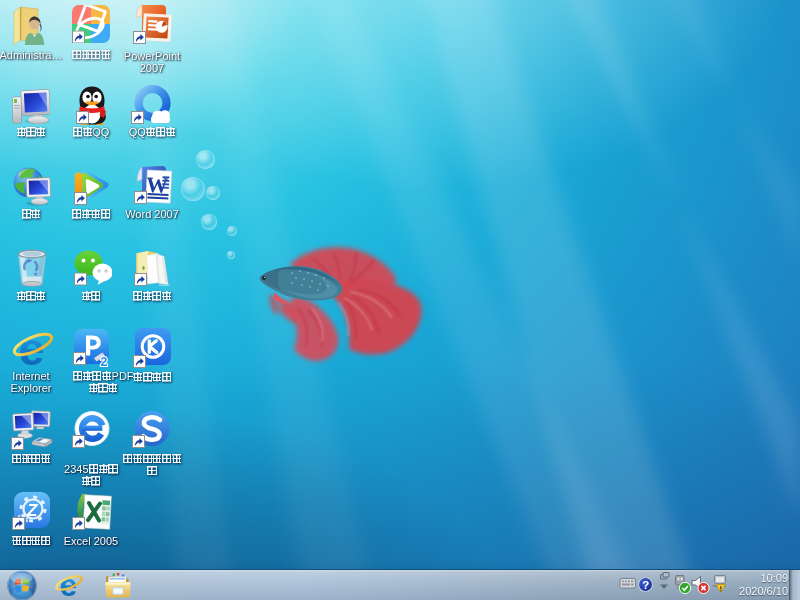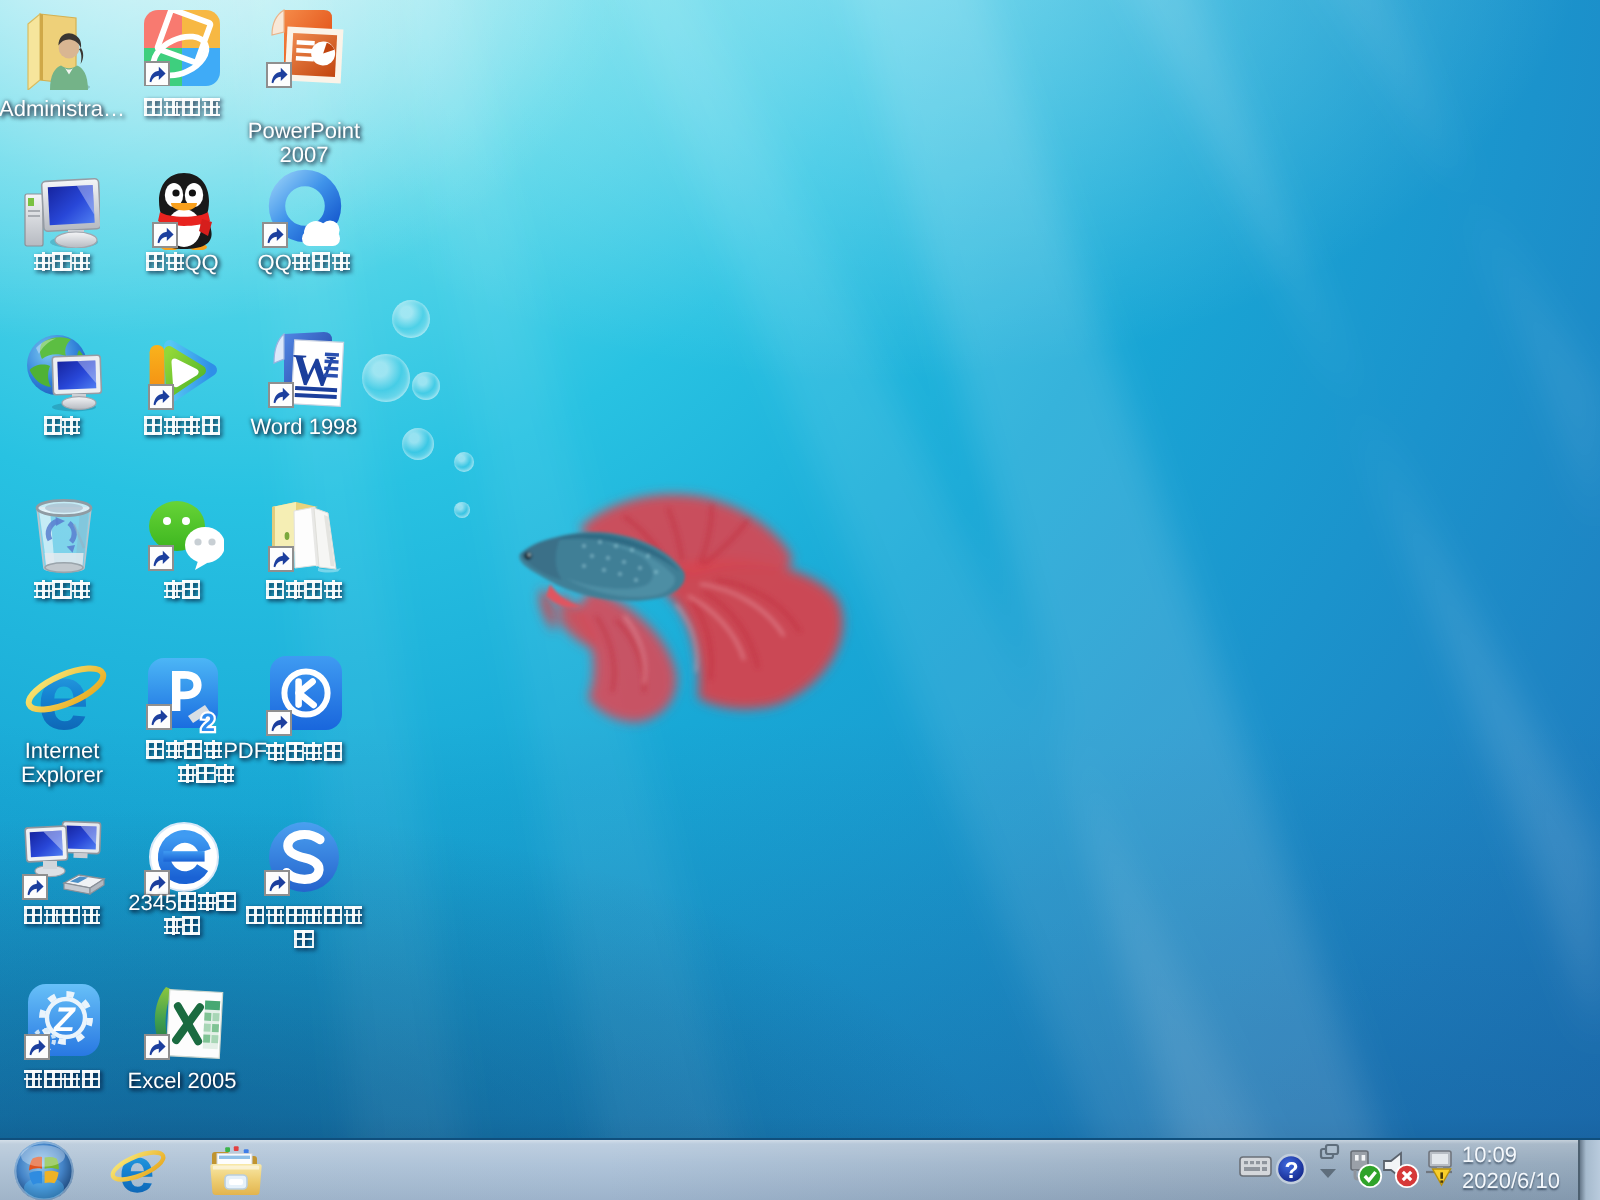--- a/index.html
+++ b/index.html
@@ -30,21 +30,21 @@
   linear-gradient(rgba(255,255,255,.96),rgba(255,255,255,.96)) .8px 8.4px/8px 1.4px,
   linear-gradient(rgba(255,255,255,.95),rgba(255,255,255,.95)) 4px 0/1.5px 9.5px,
   linear-gradient(rgba(255,255,255,.85),rgba(255,255,255,.85)) 1.2px 2px/1.4px 7px,
   linear-gradient(rgba(255,255,255,.85),rgba(255,255,255,.85)) 6.9px 2px/1.4px 7px;
  background-repeat:no-repeat}
 .icn{position:absolute}
 #taskbar{position:absolute;left:0;top:569px;width:800px;height:31px;
  background:linear-gradient(180deg,rgba(255,255,255,.50) 0,rgba(255,255,255,.26) 2px,rgba(255,255,255,.10) 40%,rgba(10,20,50,.06) 100%),
  linear-gradient(90deg,#a9bed2 0,#a6bdd5 38%,#96acc2 70%,#8aa0b5 100%);
  border-top:1px solid #0f4f7d;box-sizing:border-box}
-#clock{position:absolute;left:731px;top:571.5px;width:57px;text-align:left;color:#f4f8fc;font-size:11px;line-height:13.5px;text-shadow:0 1px 1px rgba(10,25,45,.55)}
+#clock{position:absolute;left:731px;top:571.5px;width:57px;text-align:right;color:#f4f8fc;font-size:11px;line-height:13.5px;text-shadow:0 1px 1px rgba(10,25,45,.55)}
 #showdesk{position:absolute;left:789px;top:570px;width:11px;height:30px;
  background:linear-gradient(90deg,#66788a 0,#a6bacd 30%,#b9cbdd 100%);border-left:1px solid #4d6070;box-sizing:border-box}
 </style></head>
 <body>
 <div id="wall"></div>
 <svg id="beams" style="position:absolute;left:0;top:0" width="800" height="600" viewBox="0 0 800 600">
  <g filter="url(#bblur)">
   <polygon points="415,-40 480,-40 700,600 595,600" fill="#fff" opacity="0.13"></polygon>
   <polygon points="545,-40 585,-40 800,520 800,425" fill="#fff" opacity="0.12"></polygon>
       <polygon points="640,-40 680,-40 800,265 800,195" fill="#fff" opacity="0.08"></polygon>
@@ -472,35 +472,35 @@
         <rect x="34.1" y="20.5" width="3.4" height="4" fill="#7fc394"></rect>
    <rect x="30" y="26" width="3.4" height="4" fill="#7fc394"></rect>
         <rect x="34.1" y="26" width="3.4" height="4" fill="#a8d6b6"></rect>
   </g>
  </g>
  <use href="#sca" x="0" y="26" width="13" height="13"></use>
 </svg>
 
 <div class="lb" style="left:-14px;top:48.5px">Administra…</div>
 <div class="lb" style="left:46px;top:48.5px"><span class="zh"></span><span class="zh v2"></span><span class="zh"></span><span class="zh v2"></span></div>
-<div class="lb" style="left:107px;top:60px">PowerPoint<br>2007</div>
+<div class="lb" style="left:107px;top:50px">PowerPoint<br>2007</div>
 <div class="lb" style="left:-14px;top:126px"><span class="zh v2"></span><span class="zh"></span><span class="zh v2"></span></div>
 <div class="lb" style="left:46px;top:126px"><span class="zh"></span><span class="zh v2"></span>QQ</div>
 <div class="lb" style="left:107px;top:126px">QQ<span class="zh v2"></span><span class="zh"></span><span class="zh v2"></span></div>
 <div class="lb" style="left:-14px;top:208px"><span class="zh"></span><span class="zh v2"></span></div>
 <div class="lb" style="left:46px;top:208px"><span class="zh"></span><span class="zh v2"></span><span class="zh v2"></span><span class="zh"></span></div>
-<div class="lb" style="left:107px;top:208px">Word 1998</div>
+<div class="lb" style="left:107px;top:208px">Word 2007</div>
 <div class="lb" style="left:-14px;top:290px"><span class="zh v2"></span><span class="zh"></span><span class="zh v2"></span></div>
 <div class="lb" style="left:46px;top:290px"><span class="zh v2"></span><span class="zh"></span></div>
 <div class="lb" style="left:107px;top:290px"><span class="zh"></span><span class="zh v2"></span><span class="zh"></span><span class="zh v2"></span></div>
 <div class="lb" style="left:-14px;top:370px">Internet<br>Explorer</div>
 <div class="lb" style="left:58px;top:370px"><span class="zh"></span><span class="zh v2"></span><span class="zh"></span><span class="zh v2"></span>PDF<br><span class="zh v2"></span><span class="zh"></span><span class="zh v2"></span></div>
 <div class="lb" style="left:107px;top:371px"><span class="zh v2"></span><span class="zh"></span><span class="zh v2"></span><span class="zh"></span></div>
 <div class="lb" style="left:-14px;top:452.5px"><span class="zh"></span><span class="zh v2"></span><span class="zh"></span><span class="zh v2"></span></div>
-<div class="lb" style="left:46px;top:446px">2345<span class="zh"></span><span class="zh v2"></span><span class="zh"></span><br><span class="zh v2"></span><span class="zh"></span></div>
+<div class="lb" style="left:46px;top:463px">2345<span class="zh"></span><span class="zh v2"></span><span class="zh"></span><br><span class="zh v2"></span><span class="zh"></span></div>
 <div class="lb" style="left:107px;top:452.5px"><span class="zh"></span><span class="zh v2"></span><span class="zh"></span><span class="zh v2"></span><span class="zh"></span><span class="zh v2"></span><br><span class="zh"></span></div>
 <div class="lb" style="left:-14px;top:534.5px"><span class="zh v2"></span><span class="zh"></span><span class="zh v2"></span><span class="zh"></span></div>
 <div class="lb" style="left:46px;top:534.5px">Excel 2005</div>
 <div id="taskbar"></div>
 
 <svg style="position:absolute;left:6px;top:570px" width="32" height="30" viewBox="0 0 32 30">
  <circle cx="16" cy="15.5" r="14.8" fill="url(#orbg)"></circle>
  <circle cx="16" cy="15.5" r="14.3" fill="none" stroke="rgba(200,225,245,.5)" stroke-width="1"></circle>
  <ellipse cx="16" cy="24" rx="10" ry="5.5" fill="rgba(80,190,250,.4)"></ellipse>
  <g>

